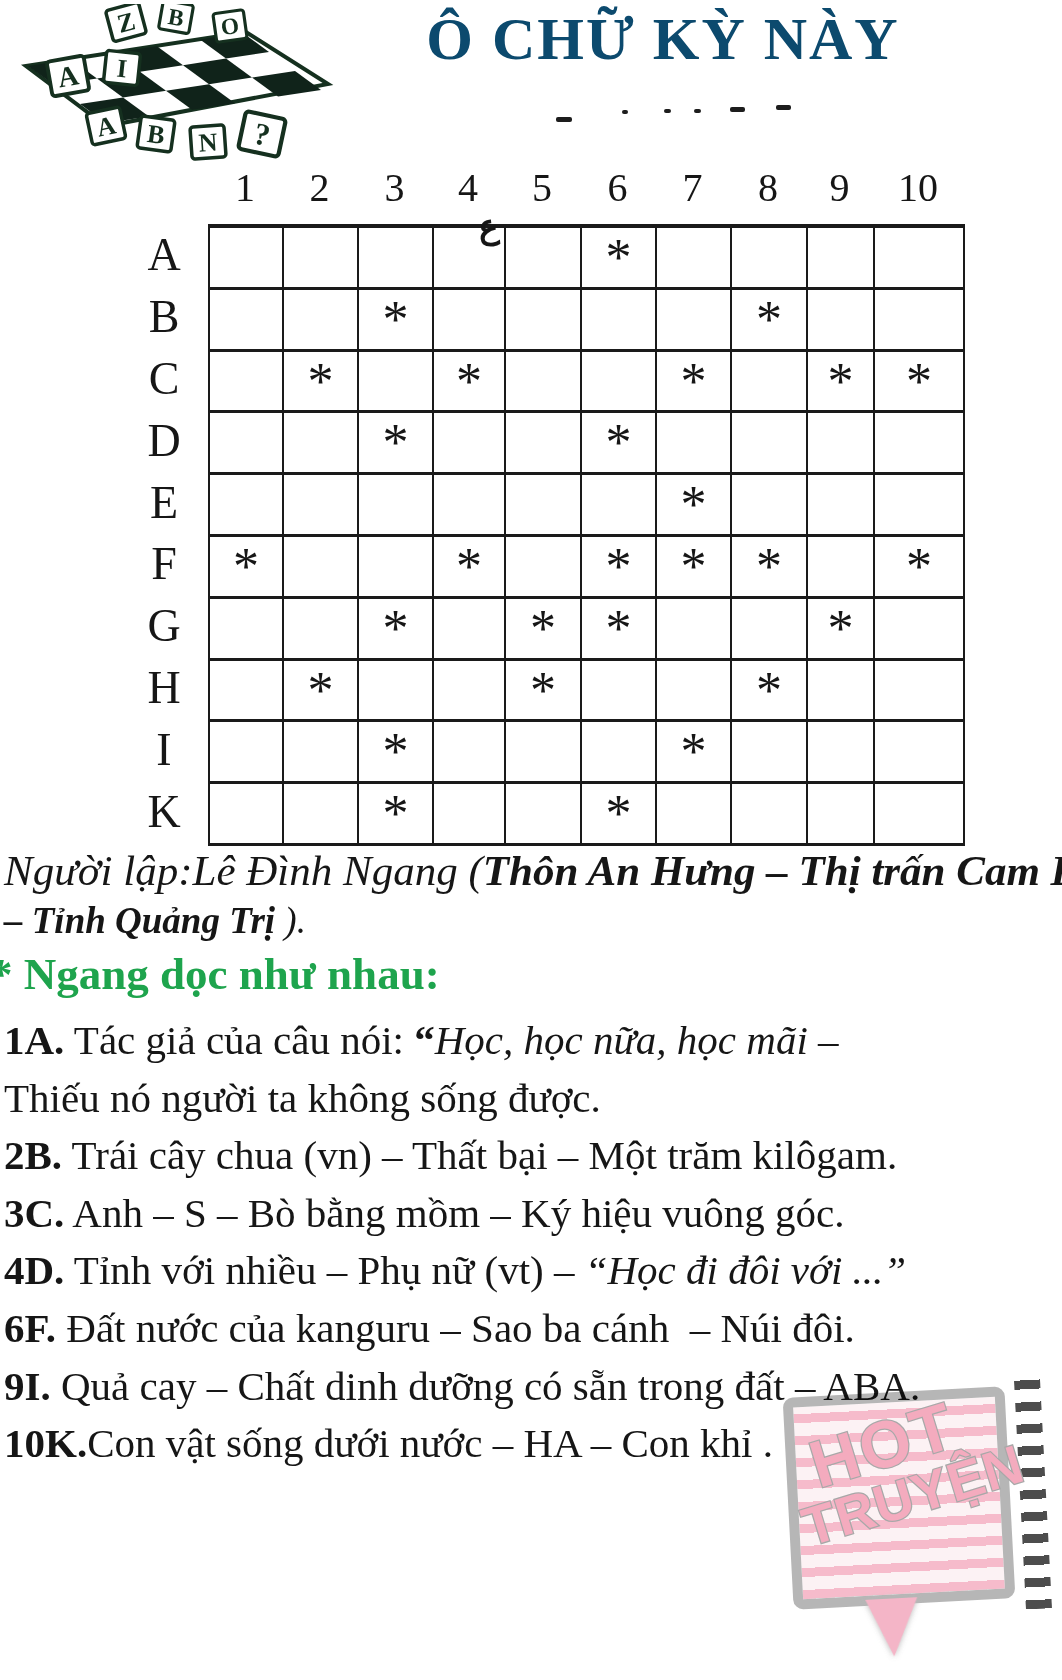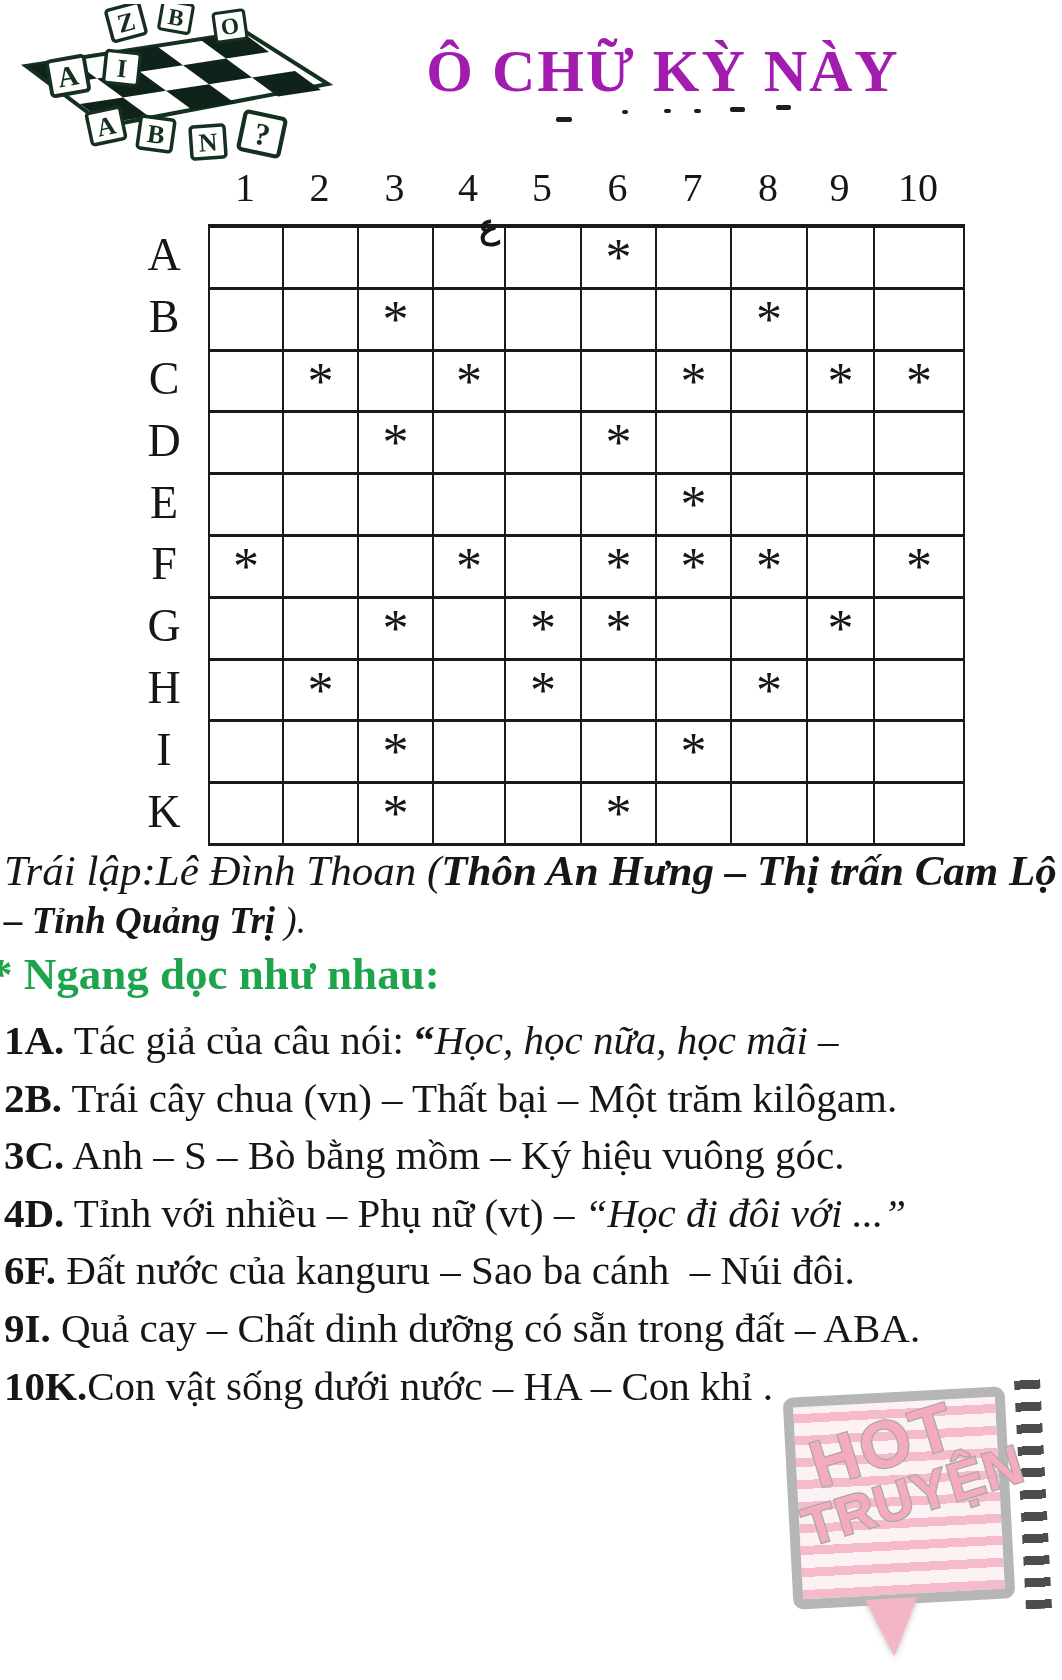--- a/index.html
+++ b/index.html
@@ -107,21 +107,21 @@
           <rect x="-17" y="-16" width="34" height="32" rx="3" fill="#ffffff" stroke="#15301f" stroke-width="3.5"></rect>
           <text x="0" y="9" text-anchor="middle" font-family="Liberation Serif, serif" font-size="26" font-weight="bold" fill="#15301f">N</text>
         </g>
         <g transform="translate(256,130) rotate(12) scale(1.2)">
           <rect x="-17" y="-16" width="34" height="32" rx="3" fill="#ffffff" stroke="#15301f" stroke-width="3.5"></rect>
           <text x="0" y="9" text-anchor="middle" font-family="Liberation Serif, serif" font-size="26" font-weight="bold" fill="#15301f">?</text>
         </g>
       </g>
   </svg>
 
-  <div class="page-title" style="color: #a21caf; margin-top: 32px;">Ô CHỮ KỲ NÀY</div>
+  <div class="page-title" style="color: #0c4a6e;">Ô CHỮ KỲ NÀY</div>
   <div class="title-dash" style="left:556px;top:117px;width:16px;height:5px;"></div>
   <div class="title-dash" style="left:622px;top:110px;width:6px;height:4px;"></div>
   <div class="title-dash" style="left:664px;top:109px;width:7px;height:4px;"></div>
   <div class="title-dash" style="left:694px;top:109px;width:7px;height:4px;"></div>
   <div class="title-dash" style="left:730px;top:107px;width:15px;height:5px;"></div>
   <div class="title-dash" style="left:776px;top:105px;width:15px;height:5px;"></div>
 
   <div class="col-labels" id="colLabels">
       <div class="col-label">1</div>
       <div class="col-label">2</div>
@@ -299,27 +299,28 @@
       <div class="cell">
         <span class="star">*</span>
       </div>
       <div class="cell"></div>
       <div class="cell"></div>
       <div class="cell"></div>
       <div class="cell"></div>
     </div>
   <div class="stray-mark">ع</div>
 
-  <div class="byline-1"><span>Trái lập:Lê Đình Thoan (</span><span class="bold">Thôn An Hưng – Thị trấn Cam Lộ</span></div>
+  <div class="byline-1"><span>Người lập:Lê Đình Ngang (</span><span class="bold">Thôn An Hưng – Thị trấn Cam Lộ</span></div>
   <div class="byline-2"><span class="bold">– Tỉnh Quảng Trị</span><span> ).</span></div>
 
   <div class="section-header" style="color: rgb(30, 164, 77);">* Ngang dọc như nhau:</div>
 
   <div class="clues" id="clues">
       <div class="clue-line"><span class="clue-label">1A.</span><span class=""> Tác giả của câu nói: </span><span class="bold">“</span><span class="italic">Học, học nữa, học mãi –</span></div>
+      <div class="clue-line"><span class="">Thiếu nó người ta không sống được.</span></div>
       <div class="clue-line"><span class="clue-label">2B.</span><span class=""> Trái cây chua (vn) – Thất bại – Một trăm kilôgam.</span></div>
       <div class="clue-line"><span class="clue-label">3C.</span><span class=""> Anh – S – Bò bằng mồm – Ký hiệu vuông góc.</span></div>
       <div class="clue-line"><span class="clue-label">4D.</span><span class=""> Tỉnh với nhiều – Phụ nữ (vt) – </span><span class="italic">“Học đi đôi với ...”</span></div>
       <div class="clue-line"><span class="clue-label">6F.</span><span class=""> Đất nước của kanguru – Sao ba cánh  – Núi đôi.</span></div>
       <div class="clue-line"><span class="clue-label">9I.</span><span class=""> Quả cay – Chất dinh dưỡng có sẵn trong đất – ABA.</span></div>
       <div class="clue-line"><span class="clue-label">10K.</span><span class="">Con vật sống dưới nước – HA – Con khỉ .</span></div>
     </div>
 
   <div class="watermark">
     <div class="wm-stripes-right"></div>

